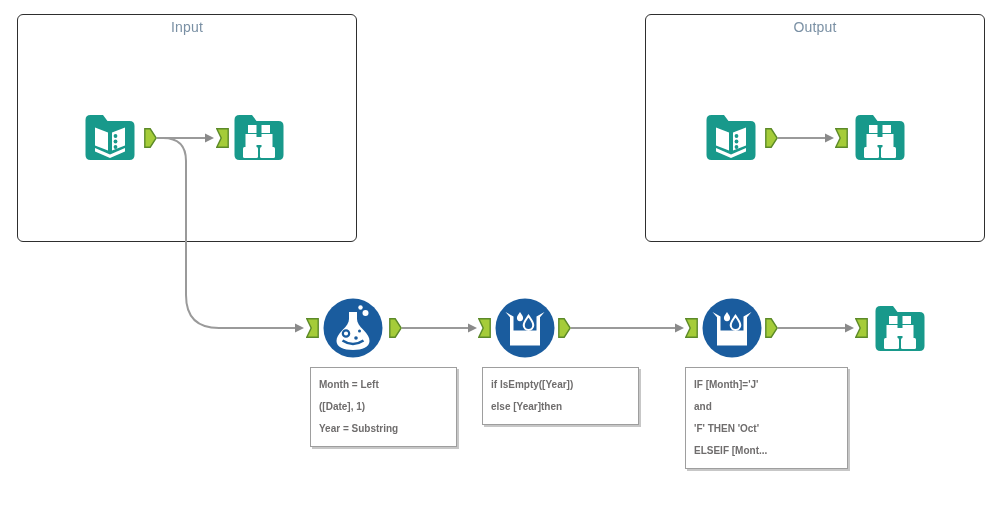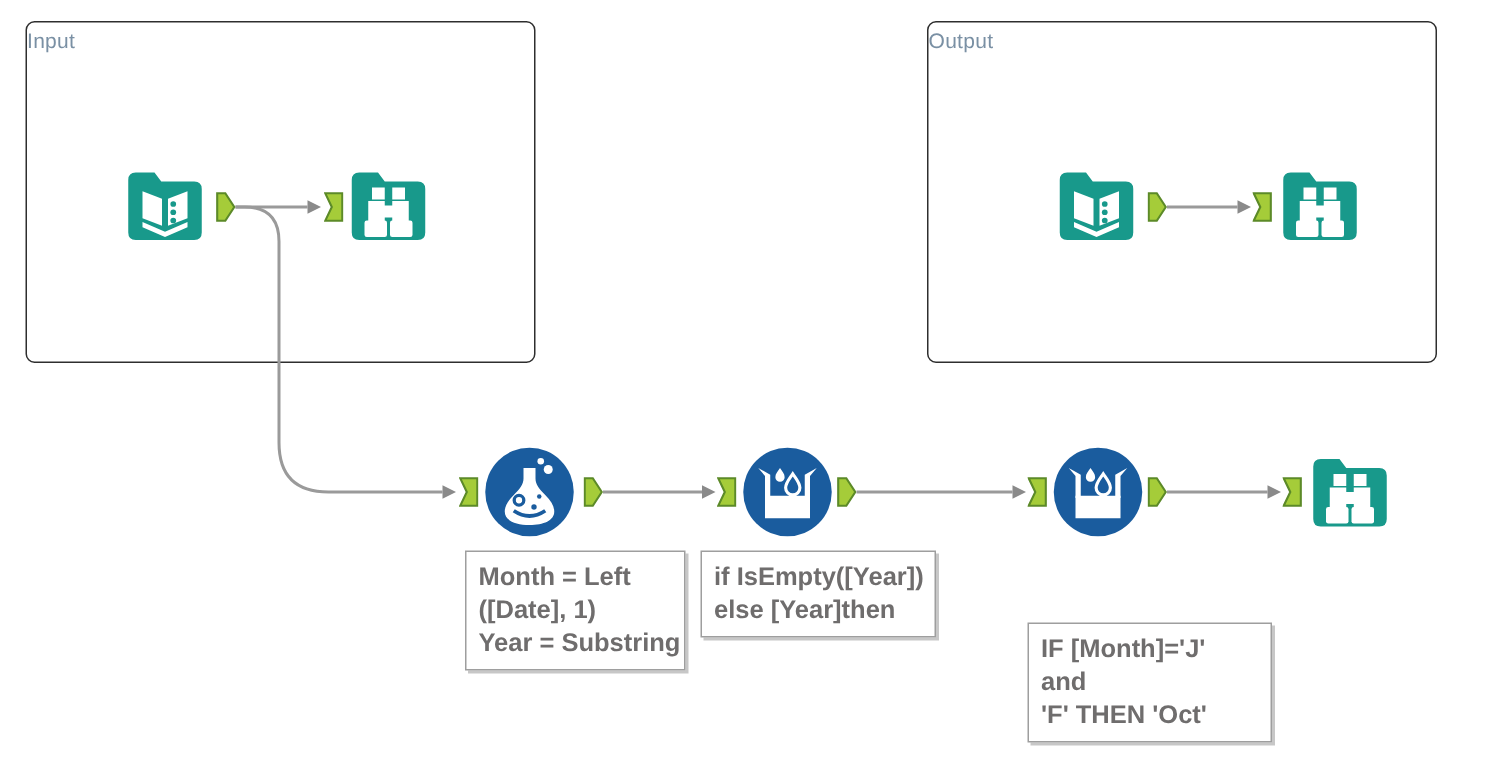--- a/index.html
+++ b/index.html
@@ -10,48 +10,48 @@
   html,body{margin:0;padding:0;background:var(--canvas-bg);}
   .canvas{
     position:relative;width:999px;height:505px;background:var(--canvas-bg);
     font-family:"Liberation Sans", sans-serif;overflow:hidden;
   }
   .tool-container{
     position:absolute;border:1.5px solid var(--container-border);border-radius:6px;
     background:transparent;z-index:0;
   }
   .container-label{
-    position:absolute;top:4px;left:0;width:100%;
+    position:absolute;top:4px;left:0;width:100%;text-align:center;
     color:var(--label-blue);font-size:14px;letter-spacing:0.2px;
   }
   .wires{position:absolute;left:0;top:0;z-index:1;}
   .wires path.wire{stroke:var(--wire);stroke-width:2;fill:none;}
   .wires polygon.arrow{fill:var(--arrow);}
   .tool{position:absolute;z-index:2;}
   .tool svg{display:block;}
   .anchor{position:absolute;z-index:3;width:13px;height:20px;}
   .note{
     position:absolute;z-index:2;background:#fff;border:1px solid var(--note-border);
     box-shadow:2px 2px 0 rgba(130,130,130,0.45);
-    padding:6px 8px;color:var(--note-text);font-weight:bold;font-size:17px;line-height:22px;
+    padding:6px 8px;color:var(--note-text);font-weight:bold;font-size:10px;line-height:22px;
     white-space:nowrap;
   }
   .fill-teal{fill:var(--teal);} .fill-blue{fill:var(--blue);}
   .fill-green{fill:var(--anchor-green);stroke:var(--anchor-border);stroke-width:1.4;}
   .stroke-blue{stroke:var(--blue);fill:none;}
 </style>
 </head>
 <body>
 
 <div class="canvas">
 
   <div class="tool-container" style="left:17px;top:14px;width:338px;height:226px;">
     <div class="container-label">Input</div>
   </div>
-  <div class="tool-container" style="left:618px;top:14px;width:338px;height:226px;">
+  <div class="tool-container" style="left:645px;top:14px;width:338px;height:226px;">
     <div class="container-label">Output</div>
   </div>
 
   <svg class="wires" width="999" height="505">
     <path class="wire" d="M157,138 H205"></path>
     <polygon class="arrow" points="205,133.5 214,138 205,142.5"></polygon>
     <path class="wire" d="M157,138 L163,138 Q186,138 186,161 L186,295 Q186,328 219,328 L295,328"></path>
     <polygon class="arrow" points="295,323.5 304,328 295,332.5"></polygon>
     <path class="wire" d="M402,328 H468"></path>
     <polygon class="arrow" points="468,323.5 477,328 468,332.5"></polygon>
@@ -214,23 +214,24 @@
       <rect fill="#fff" x="12" y="41" width="15" height="11" rx="1.5"></rect>
       <rect fill="#fff" x="29" y="41" width="15" height="11" rx="1.5"></rect>
     </svg>
   </div>
 
   <div class="note" style="left:310px;top:367px;width:129px;">
     <div>Month = Left</div>
     <div>([Date], 1)</div>
     <div>Year = Substring</div>
   </div>
-  <div class="note" style="left:467px;top:367px;width:139px;">
+  <div class="note" style="left:482px;top:367px;width:139px;">
     <div>if IsEmpty([Year])</div>
     <div>else [Year]then</div>
   </div>
-  <div class="note" style="left:685px;top:367px;width:145px;margin-top:48px;">
+  <div class="note" style="left:685px;top:367px;width:145px;">
     <div>IF [Month]='J'</div>
     <div>and</div>
     <div>'F' THEN 'Oct'</div>
+    <div>ELSEIF [Mont...</div>
   </div>
 
 </div>
 
 </body></html>

